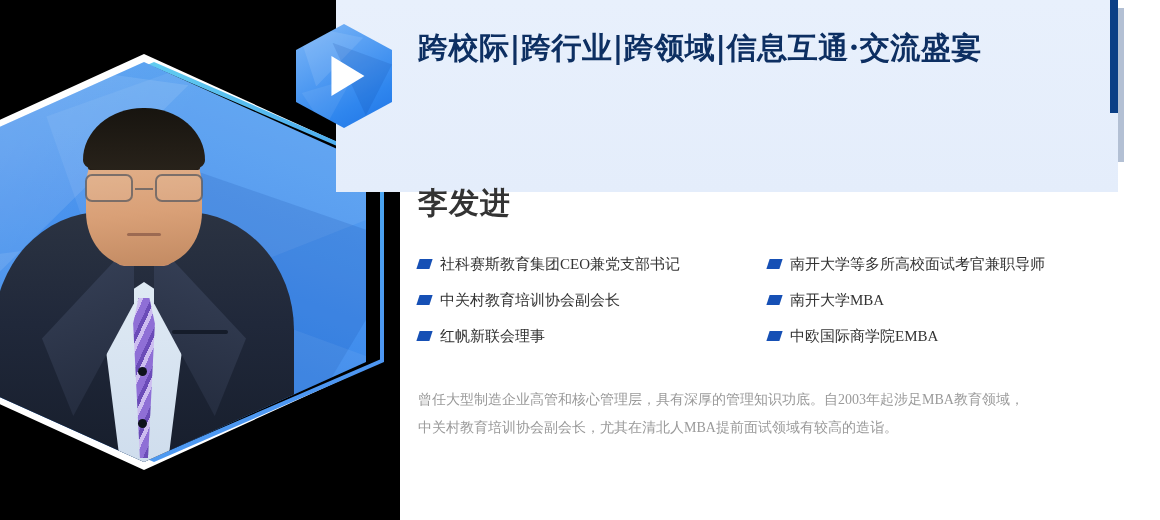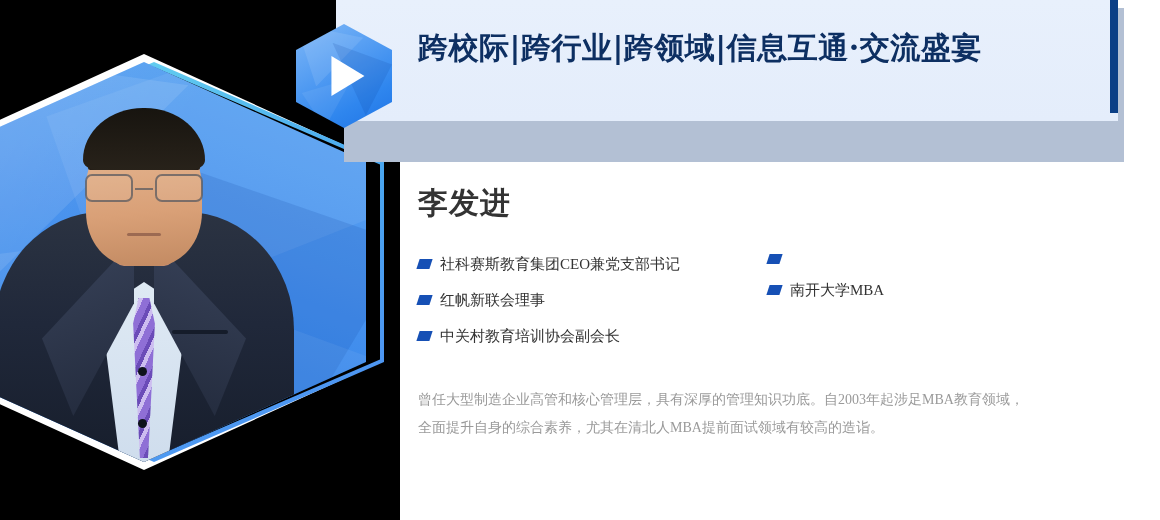--- a/index.html
+++ b/index.html
@@ -147,21 +147,21 @@
     border-top:20px solid transparent;border-bottom:20px solid transparent;
     border-left:33px solid #ffffff;
   }
 
   
   .banner-shadow{
     position:absolute;left:344px;top:8px;width:780px;height:154px;
     background:#b3c0d4;
   }
   .banner{
-    position:absolute;left:336px;top:0px;width:782px;height:121px;
+    position:absolute;left:336px;top:0px;width:782px;height:192px;
     background:linear-gradient(180deg,#e8f0fc 0%,#e4edfb 100%);
   }
   .banner-edge{
     position:absolute;left:1110px;top:0px;width:8px;height:113px;
     background:#0b3f86;
   }
   .headline{
     position:absolute;left:82px;top:22px;width:660px;
     color:#0d2f62;
     font-family:"DejaVu Serif","Liberation Serif",serif;
@@ -253,37 +253,42 @@
     <div class="person-name">李发进</div>
 
     <div class="creds">
       <div class="creds-col">
         <div class="cred">
           <span class="cred-mark"></span>
           <span class="cred-text">社科赛斯教育集团CEO兼党支部书记</span>
         </div>
         <div class="cred">
           <span class="cred-mark"></span>
+          <span class="cred-text">中关村教育培训协会副会长</span>
+        </div>
+        <div class="cred">
+          <span class="cred-mark"></span>
           <span class="cred-text">红帆新联会理事</span>
-        </div>
-        <div class="cred">
-          <span class="cred-mark"></span>
-          <span class="cred-text">中关村教育培训协会副会长</span>
         </div>
       </div>
       <div class="creds-col">
         <div class="cred">
           <span class="cred-mark"></span>
+          <span class="cred-text">南开大学等多所高校面试考官兼职导师</span>
         </div>
         <div class="cred">
           <span class="cred-mark"></span>
           <span class="cred-text">南开大学MBA</span>
+        </div>
+        <div class="cred">
+          <span class="cred-mark"></span>
+          <span class="cred-text">中欧国际商学院EMBA</span>
         </div>
       </div>
     </div>
 
     <div class="bio">
       <span>曾任大型制造企业高管和核心管理层，具有深厚的管理知识功底。自2003年起涉足MBA教育领域，</span>
-      <span>全面提升自身的综合素养，尤其在清北人MBA提前面试领域有较高的造诣。</span>
+      <span>中关村教育培训协会副会长，尤其在清北人MBA提前面试领域有较高的造诣。</span>
     </div>
   </div>
 
 </div>
 
 </body></html>

